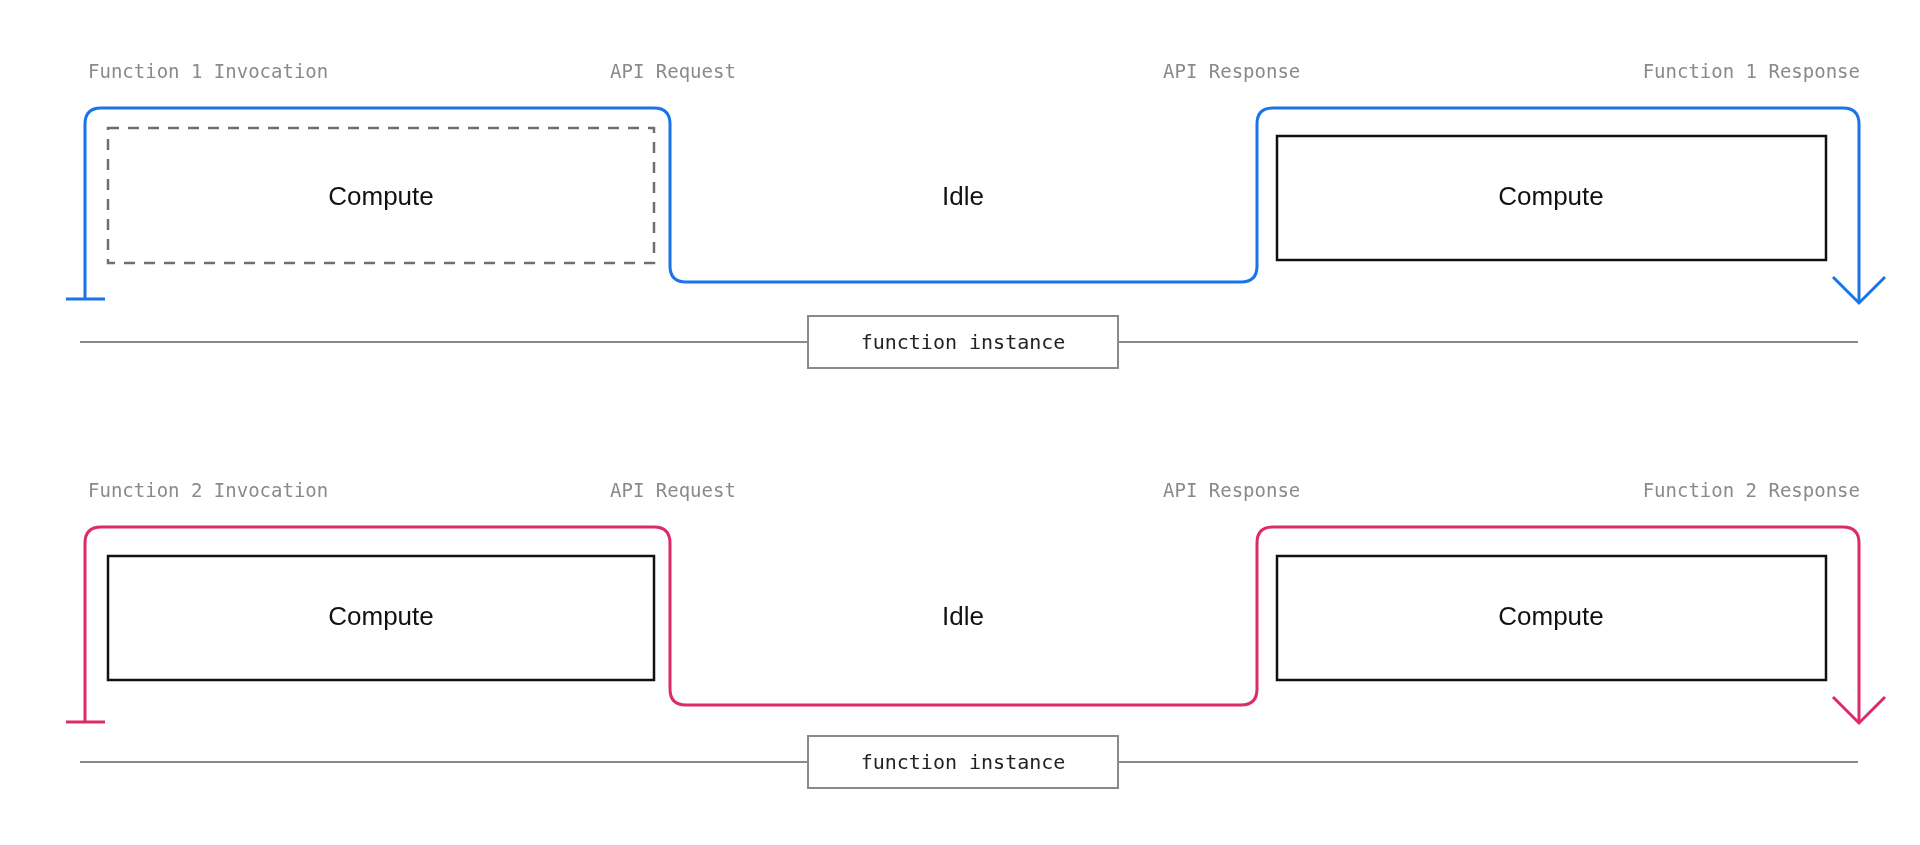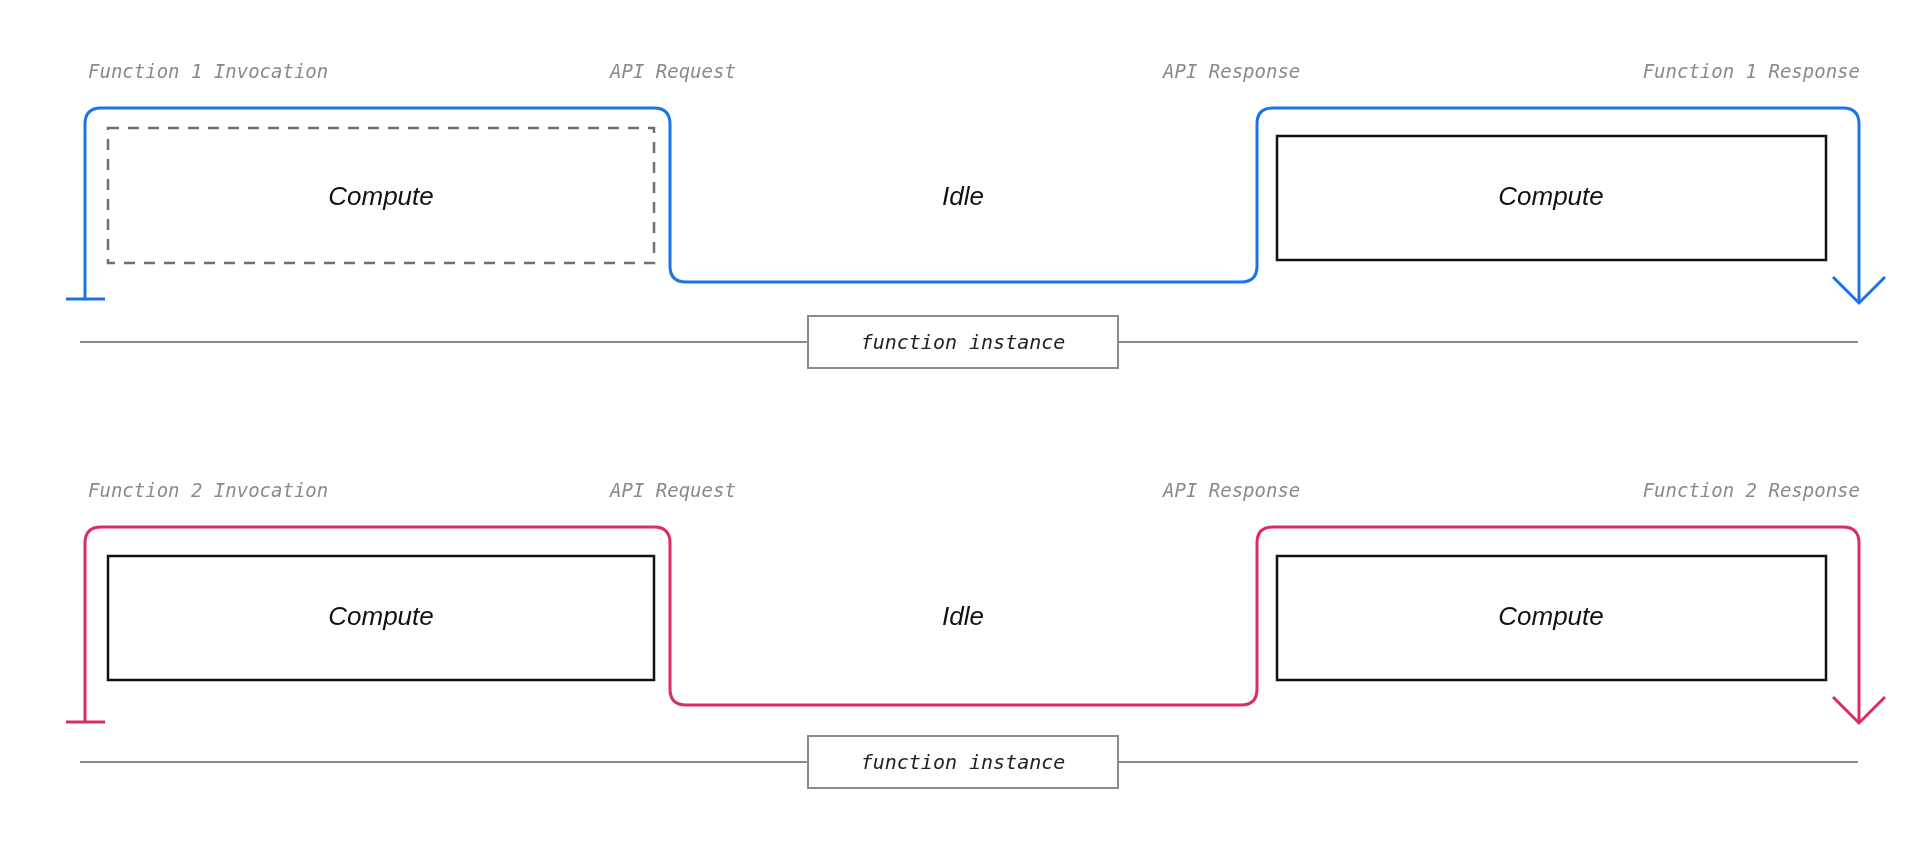--- a/index.html
+++ b/index.html
@@ -10,21 +10,20 @@
   body {
     width: 1920px;
     height: 845px;
     font-family: "Liberation Sans", sans-serif;
     overflow: hidden;
   }
   #stage {
     position: relative;
     width: 1808px;
     height: 845px;
-    font-style: italic;
   }
   svg.diagram {
     position: absolute;
     top: 0;
     left: 0;
     width: 1920px;
     height: 845px;
     display: block;
   }
   text.header-label {

